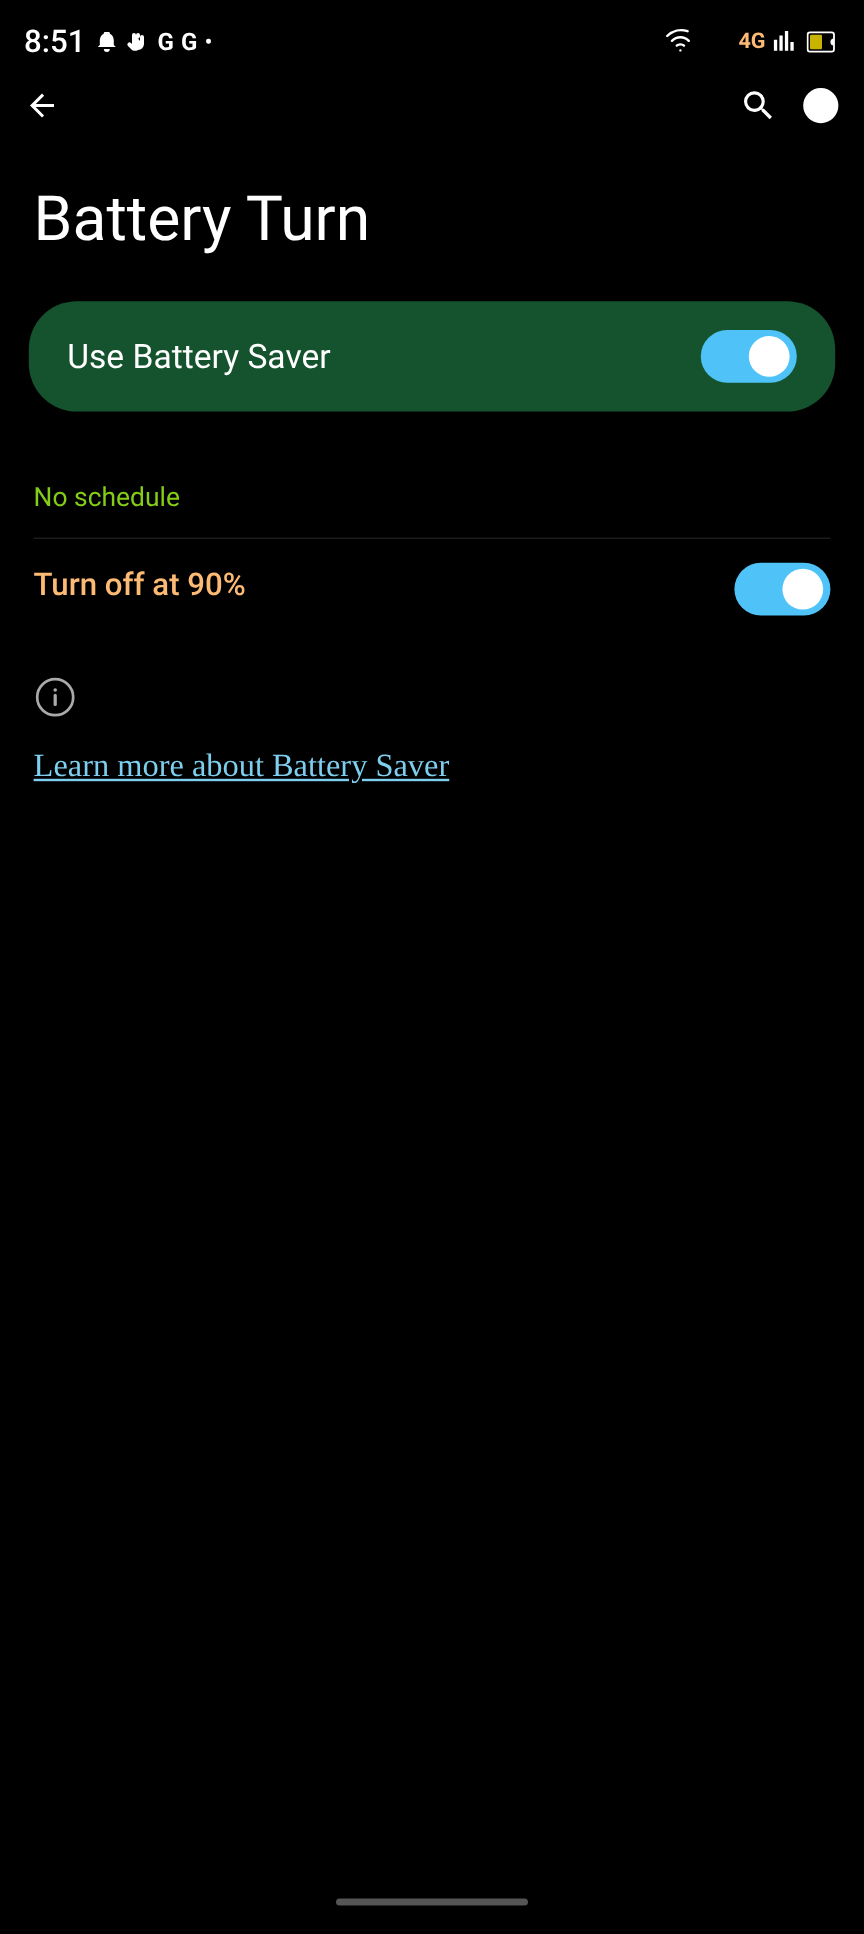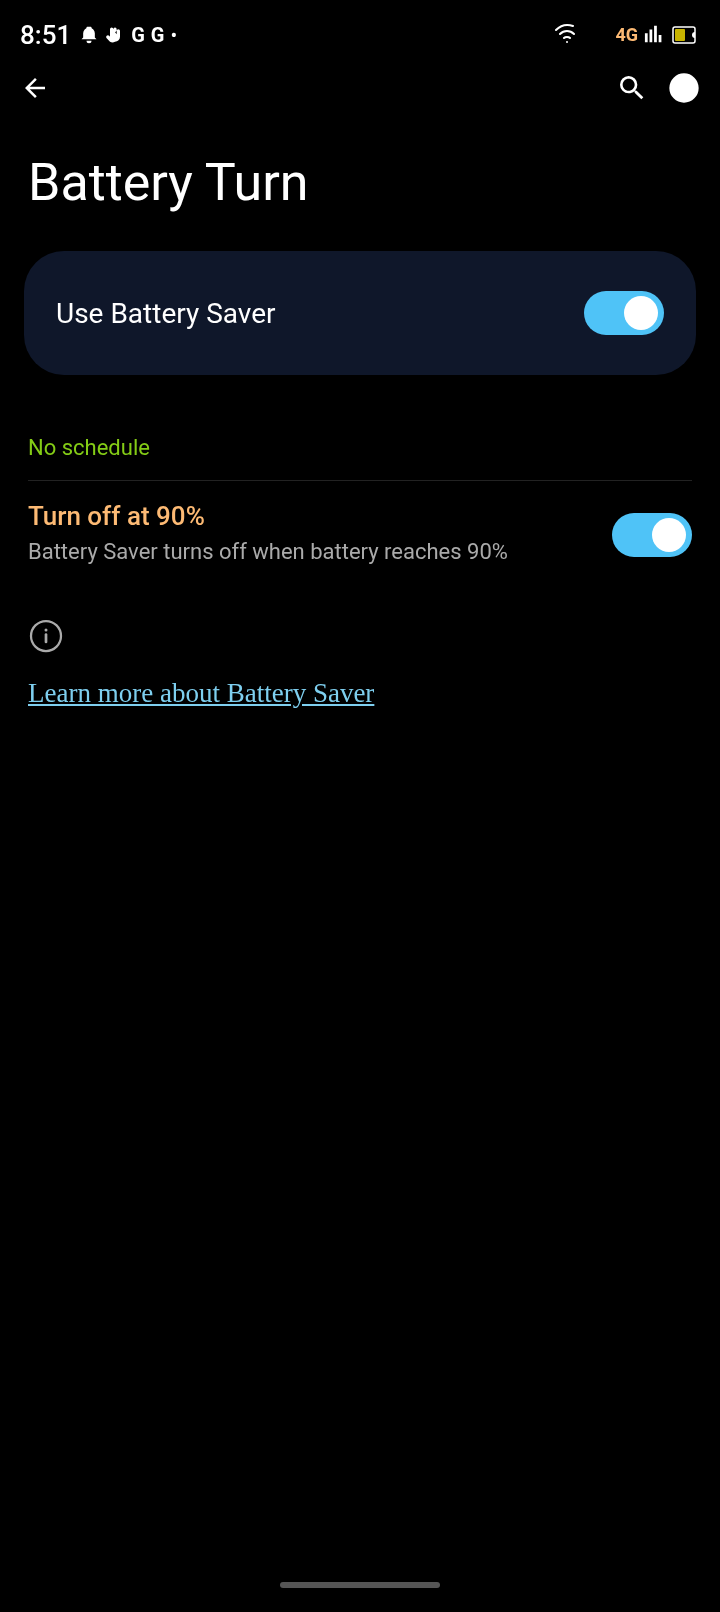--- a/index.html
+++ b/index.html
@@ -93,23 +93,23 @@
       padding: 30px 28px 40px 28px;
       font-size: 52px;
       font-weight: 400;
       color: #fff;
       line-height: 1.1;
     }
 
     
     .toggle-card {
       margin: 0 24px 40px 24px;
-      background: #0f172a;
+      background: #14532d;
       border-radius: 40px;
-      padding: 40px 32px;
+      padding: 24px 32px;
       display: flex;
       align-items: center;
       justify-content: space-between;
     }
 
     .toggle-card-label {
       font-size: 28px;
       color: #fff;
       font-weight: 400;
     }
@@ -316,21 +316,20 @@
 
   <div class="settings-item">
     <div class="settings-item-sub">No schedule</div>
   </div>
 
   <hr class="divider">
 
   <div class="settings-item-row">
     <div class="settings-item-text">
       <div class="settings-item-title">Turn off at 90%</div>
-      <div class="settings-item-desc">Battery Saver turns off when battery reaches 90%</div>
     </div>
     <div class="toggle-switch">
       <div class="toggle-track">
         <div class="toggle-thumb"></div>
       </div>
     </div>
   </div>
 
 </div>
 

